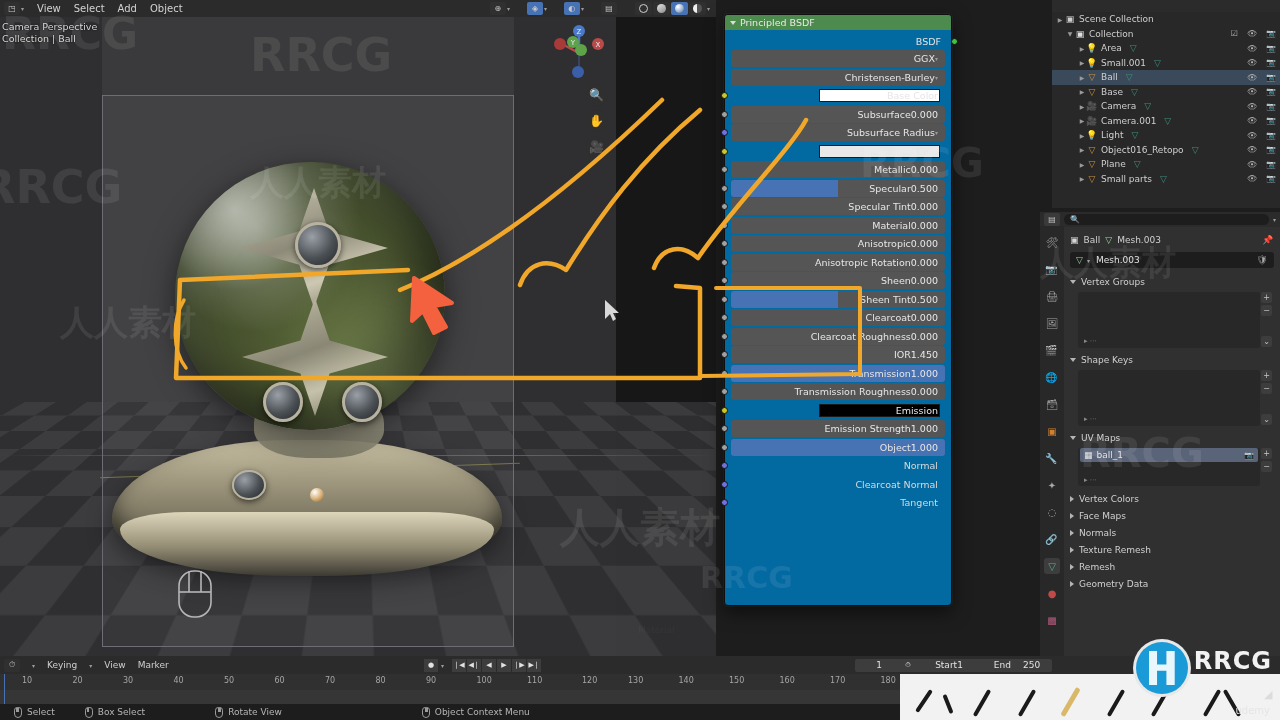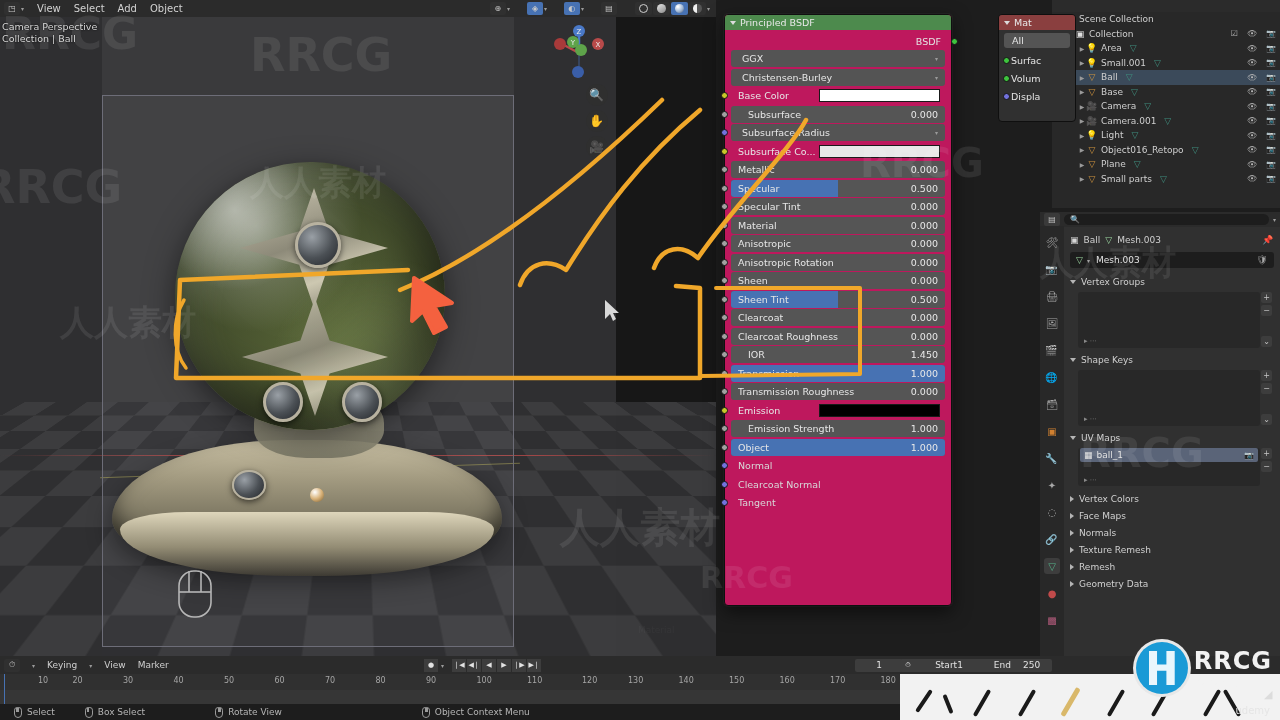--- a/index.html
+++ b/index.html
@@ -145,21 +145,21 @@
     background:#1d1d1d; overflow:hidden;
   }
   #shader-footer {
     position:absolute; left:0; bottom:18px; width:436px; height:16px;
     color:#b9b9b9; font-size:9px; padding-left:22px; display:flex; align-items:center;
   }
 
   
   #node-bsdf {
     position:absolute; left:724px; top:14px; width:228px; height:592px;
-    background:#be185d; border:1px solid #0f0f0f; border-radius:4px;
+    background:#0369a1; border:1px solid #0f0f0f; border-radius:4px;
     box-shadow: 0 0 0 1px rgba(255,255,255,0.03), 0 6px 18px rgba(0,0,0,.55);
     z-index:20; overflow:visible;
   }
   #node-bsdf-header {
     height:15px; background:#4d8a4d; border-radius:3px 3px 0 0;
     display:flex; align-items:center; gap:4px; padding-left:5px;
     color:#e8e8e8; font-size:9.5px;
   }
   .tri-down { width:0;height:0;border-left:3.5px solid transparent;border-right:3.5px solid transparent;border-top:4.5px solid #dcdcdc; }
   #node-body { padding: 3px 6px 5px 6px; position:relative; }
@@ -167,21 +167,21 @@
   .out-row .lbl { color:#e3e3e3; font-size:9.5px; margin-right:4px; }
   .sock {
     position:absolute; width:7px; height:7px; border-radius:50%;
     border:1px solid #141414;
   }
   .sock.out { right:-10px; top:5px; }
   .sock.in  { left:-10px; top:5px; }
   .prop {
     position:relative; height:17px; margin-bottom:1.5px;
     background:#555555; border-radius:3px; display:flex; align-items:center;
-    padding: 0 7px; color:#e6e6e6; font-size:9.5px;
+    padding: 0 7px; color:#e6e6e6; font-size:9.5px;text-align:right;
   }
   .prop .name { flex:1; white-space:nowrap; overflow:hidden; }
   .prop .val { color:#e8e8e8; font-size:9.5px; }
   .prop.dropdown { background:#545454; justify-content:space-between; }
   .prop.dropdown .name { padding-left:4px; }
   .prop.indent .name { padding-left:10px; }
   .fill { position:absolute; left:0; top:0; height:100%; background:#4772b3; border-radius:3px 0 0 3px; }
   .prop .name, .prop .val { position:relative; z-index:2; }
   .swatch { position:absolute; right:5px; top:2px; width:121px; height:13px; border:1px solid #1a1a1a; }
   .prop.colorrow { background:transparent; padding-left:7px; }
@@ -375,39 +375,20 @@
       <line x1="3" y1="24" x2="35" y2="24" stroke="#b6b6b6" stroke-width="1.6"></line>
       <line x1="13" y1="3" x2="13" y2="24" stroke="#b6b6b6" stroke-width="1.6"></line>
       <line x1="25" y1="3" x2="25" y2="24" stroke="#b6b6b6" stroke-width="1.6"></line>
     </svg>
   </div>
 
   <div id="shader">
     <div id="shader-footer">Material</div>
   </div>
 
-  <div id="node-mat">
-    <div id="node-mat-header">
-      <span class="tri-down"></span>
-      <span>Mat</span>
-    </div>
-    <div class="mat-dd">All</div>
-    <div class="mat-row">
-      <span class="sock in" style="background:#3ec43e; left:4px; top:6px;"></span>
-      <span>Surfac</span>
-    </div>
-    <div class="mat-row">
-      <span class="sock in" style="background:#3ec43e; left:4px; top:6px;"></span>
-      <span>Volum</span>
-    </div>
-    <div class="mat-row">
-      <span class="sock in" style="background:#7272dd; left:4px; top:6px;"></span>
-      <span>Displa</span>
-    </div>
-  </div>
 
   <div id="node-bsdf">
     <div id="node-bsdf-header">
       <span class="tri-down"></span>
       <span>Principled BSDF</span>
     </div>
     <div id="node-body">
       <div class="out-row">
         <span class="lbl">BSDF</span>
         <span class="sock out" style="background:#3ec43e; top:5px; right:-13px;"></span>
@@ -810,21 +791,21 @@
           <span style="margin-right:0">Start</span>
           <span>1</span>
         </span>
         <span class="numfield" style="width:70px;border-radius:0 2px 2px 0">
           <span style="margin-right:12px">End</span>
           <span>250</span>
         </span>
       </div>
     </div>
     <div id="tl-ruler">
-        <span class="tick" style="left: 38px;">10</span>
+        <span class="tick" style="left: 22px;">10</span>
         <span class="tick" style="left: 72.5px;">20</span>
         <span class="tick" style="left: 123px;">30</span>
         <span class="tick" style="left: 173.5px;">40</span>
         <span class="tick" style="left: 224px;">50</span>
         <span class="tick" style="left: 274.5px;">60</span>
         <span class="tick" style="left: 325px;">70</span>
         <span class="tick" style="left: 375.5px;">80</span>
         <span class="tick" style="left: 426px;">90</span>
         <span class="tick" style="left: 476.5px;">100</span>
         <span class="tick" style="left: 527px;">110</span>

